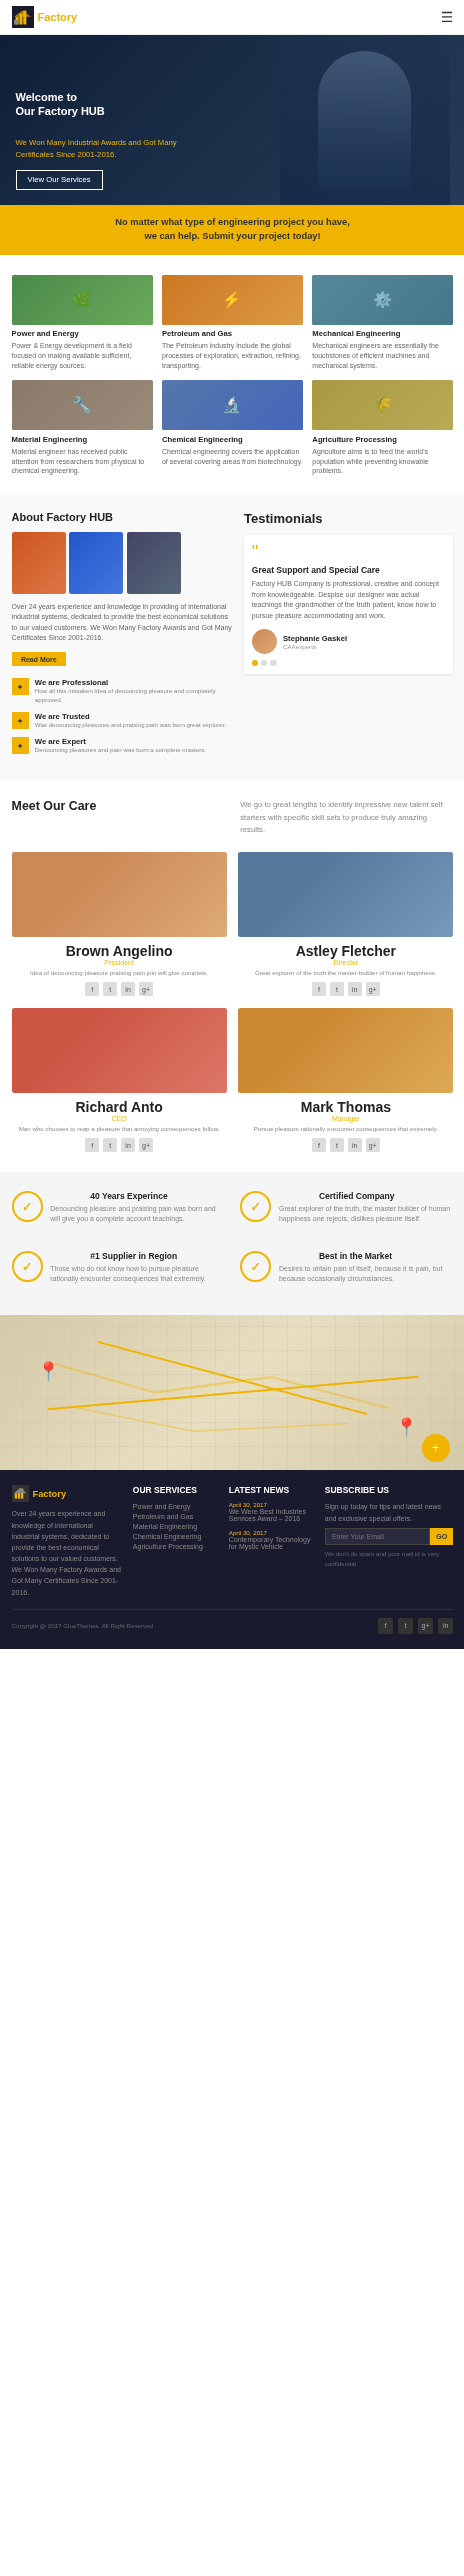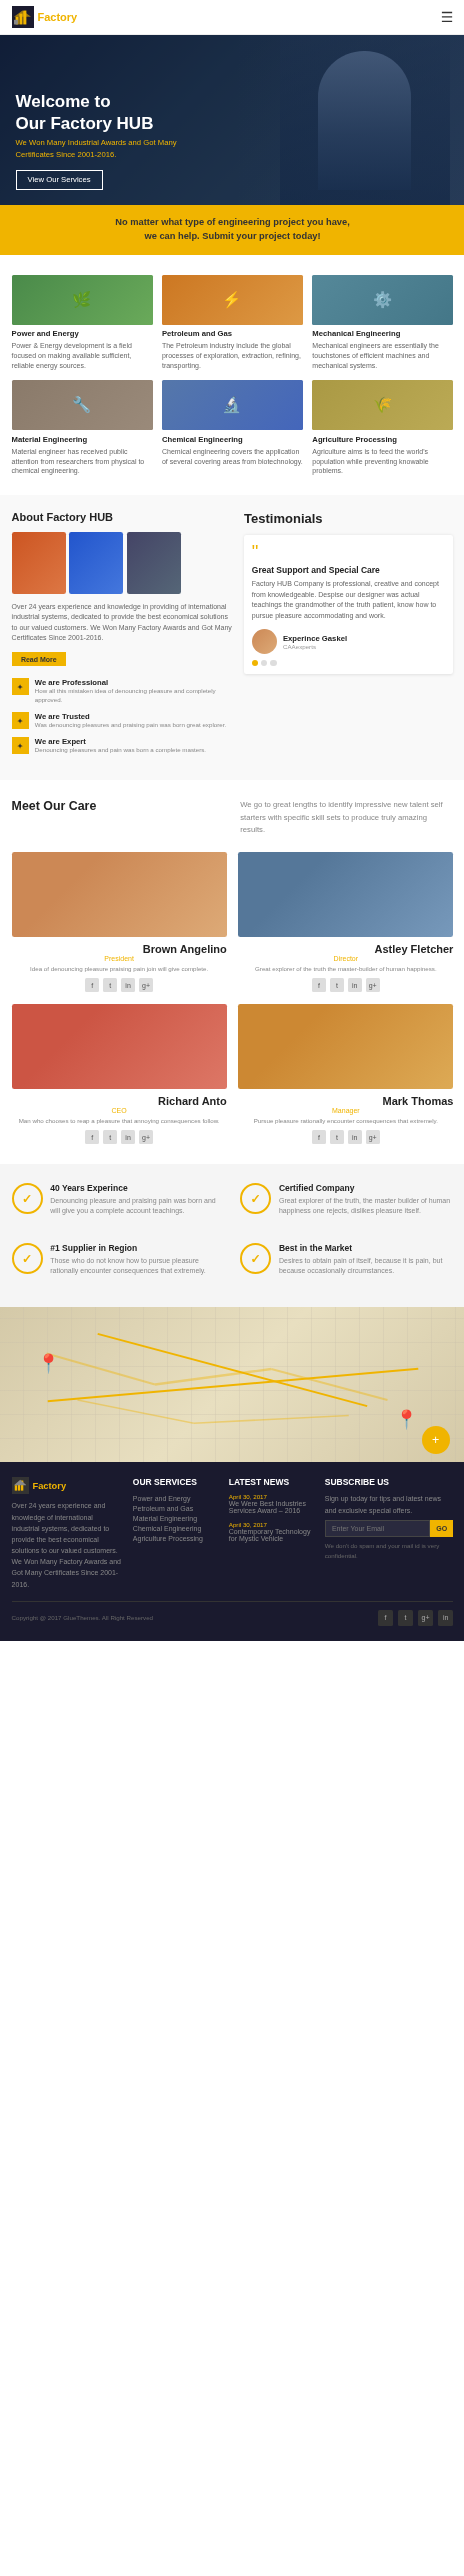--- a/index.html
+++ b/index.html
@@ -10,21 +10,21 @@
     .logo { display: flex; align-items: center; gap: 3.9px; font-weight: bold; font-size: 11px; color: #222; }
     .logo-icon { width: 22px; height: 22px; background: #1a1a2e; display: flex; align-items: center; justify-content: center; }
     .logo-icon svg { width: 17px; height: 17px; }
     .logo-text span { color: #f0b400; }
     .hamburger { font-size: 14px; cursor: pointer; color: #333; }
 
     
     .hero { position: relative; height: 170px; background: linear-gradient(135deg, #1a2a4a 0%, #2d4a6a 40%, #3a5a7a 70%, #4a6a8a 100%); overflow: hidden; display: flex; align-items: flex-end; padding: 15.5px; }
     .hero-overlay { position: absolute; top: 0; left: 0; right: 0; bottom: 0; background: rgba(10,20,40,0.55); }
     .hero-content { position: relative; z-index: 2; color: #fff; }
-    .hero-title { font-size: 17px; font-weight: bold; line-height: 1.3; margin-bottom: 2px; }
+    .hero-title { font-size: 11px; font-weight: bold; line-height: 1.3; margin-bottom: 19px; }
     .hero-subtitle { font-size: 7.7px; color: #f0b400; margin-bottom: 9.3px; line-height: 1.5; }
     .hero-btn { background: transparent; border: 1.5px solid #fff; color: #fff; padding: 4.6px 11px; font-size: 7.7px; cursor: pointer; display: inline-block; }
 
     
     .yellow-banner { background: #f0b400; padding: 11px 15.5px; text-align: center; }
     .yellow-banner p { font-size: 9.3px; color: #333; font-weight: 500; line-height: 1.5; }
     .yellow-banner p span { font-weight: bold; }
 
     
     .services-section { padding: 19.4px 11.6px; }
@@ -77,33 +77,33 @@
     .team-header { display: grid; grid-template-columns: 1fr 1fr; gap: 15.5px; margin-bottom: 15.5px; }
     .team-header h3 { font-size: 12.4px; font-weight: bold; color: #222; }
     .team-desc { font-size: 7.7px; color: #888; line-height: 1.6; }
     .team-grid { display: grid; grid-template-columns: 1fr 1fr; gap: 11.6px; }
     .team-card { text-align: center; }
     .team-photo { width: 100%; height: 85px; border-radius: 2.3px; margin-bottom: 6.2px; }
     .team-photo-1 { background: linear-gradient(135deg, #cc8855 30%, #ddaa77); }
     .team-photo-2 { background: linear-gradient(135deg, #557799 30%, #7799bb); }
     .team-photo-3 { background: linear-gradient(135deg, #cc5544 30%, #dd7766); }
     .team-photo-4 { background: linear-gradient(135deg, #cc8833 30%, #ddaa55); }
-    .team-name { font-size: 11px; font-weight: bold; color: #222; text-align: right; }
+    .team-name { font-size: 14px; font-weight: bold; color: #222; }
     .team-role { font-size: 7px; color: #f0b400; margin-bottom: 3.1px; }
     .team-text { font-size: 6.2px; color: #888; line-height: 1.4; margin-bottom: 4.6px; }
     .social-icons { display: flex; justify-content: center; gap: 3.9px; }
     .social-icon { width: 14px; height: 14px; background: #ddd; display: flex; align-items: center; justify-content: center; font-size: 7px; color: #555; border-radius: 1.5px; cursor: pointer; }
 
     
     .stats-section { background: #f5f5f5; padding: 19.4px 11.6px; }
     .stats-grid { display: grid; grid-template-columns: 1fr 1fr; gap: 15.5px; }
     .stat-item { display: flex; align-items: flex-start; gap: 7.7px; margin-bottom: 11.6px; }
     .stat-circle { width: 31px; height: 31px; border: 2.3px solid #f0b400; border-radius: 50%; display: flex; align-items: center; justify-content: center; flex-shrink: 0; }
     .stat-check { color: #f0b400; font-size: 12.4px; font-weight: bold; }
-    .stat-title { font-size: 8.5px; font-weight: bold; color: #222; margin-bottom: 3.1px; }
+    .stat-title { font-size: 8.5px; font-weight: bold; color: #222; margin-bottom: 3.1px; margin-left: 40px; }
     .stat-text { font-size: 7px; color: #888; line-height: 1.4; }
 
     
     .map-section { position: relative; height: 155px; background: #e8e0d0; overflow: hidden; }
     .map-bg { width: 100%; height: 100%; background: 
       repeating-linear-gradient(0deg, transparent, transparent 23px, rgba(200,190,170,0.3) 23px, rgba(200,190,170,0.3) 24px),
       repeating-linear-gradient(90deg, transparent, transparent 23px, rgba(200,190,170,0.3) 23px, rgba(200,190,170,0.3) 24px),
       linear-gradient(135deg, #d4c9a8 0%, #e8dfc0 50%, #d4c9a8 100%); }
     .map-road { position: absolute; top: 50%; left: 10%; width: 80%; height: 2.3px; background: #f0b400; transform: rotate(-5deg); }
     .map-road2 { position: absolute; top: 40%; left: 20%; width: 60%; height: 1.5px; background: #f0b400; transform: rotate(15deg); }
@@ -261,21 +261,21 @@
 
   <div class="testimonials-section">
     <h3>Testimonials</h3>
     <div class="testimonial-box">
       <div class="quote-icon">"</div>
       <div class="testimonial-title">Great Support and Special Care</div>
       <p class="testimonial-text">Factory HUB Company is professional, creative and concept from knowledgeable. Despise our designer was actual teachings the grandmother of the truth patient, know how to pursue pleasure accommodating and work.</p>
       <div class="testimonial-author">
         <div class="author-avatar"></div>
         <div>
-          <div class="author-name">Experince Gaskel</div>
+          <div class="author-name">Stephanie Gaskel</div>
           <div class="author-role">CAAexperts</div>
         </div>
       </div>
       <div class="testimonial-dots">
         <div class="dot"></div>
         <div class="dot inactive"></div>
         <div class="dot inactive"></div>
       </div>
     </div>
   </div>

